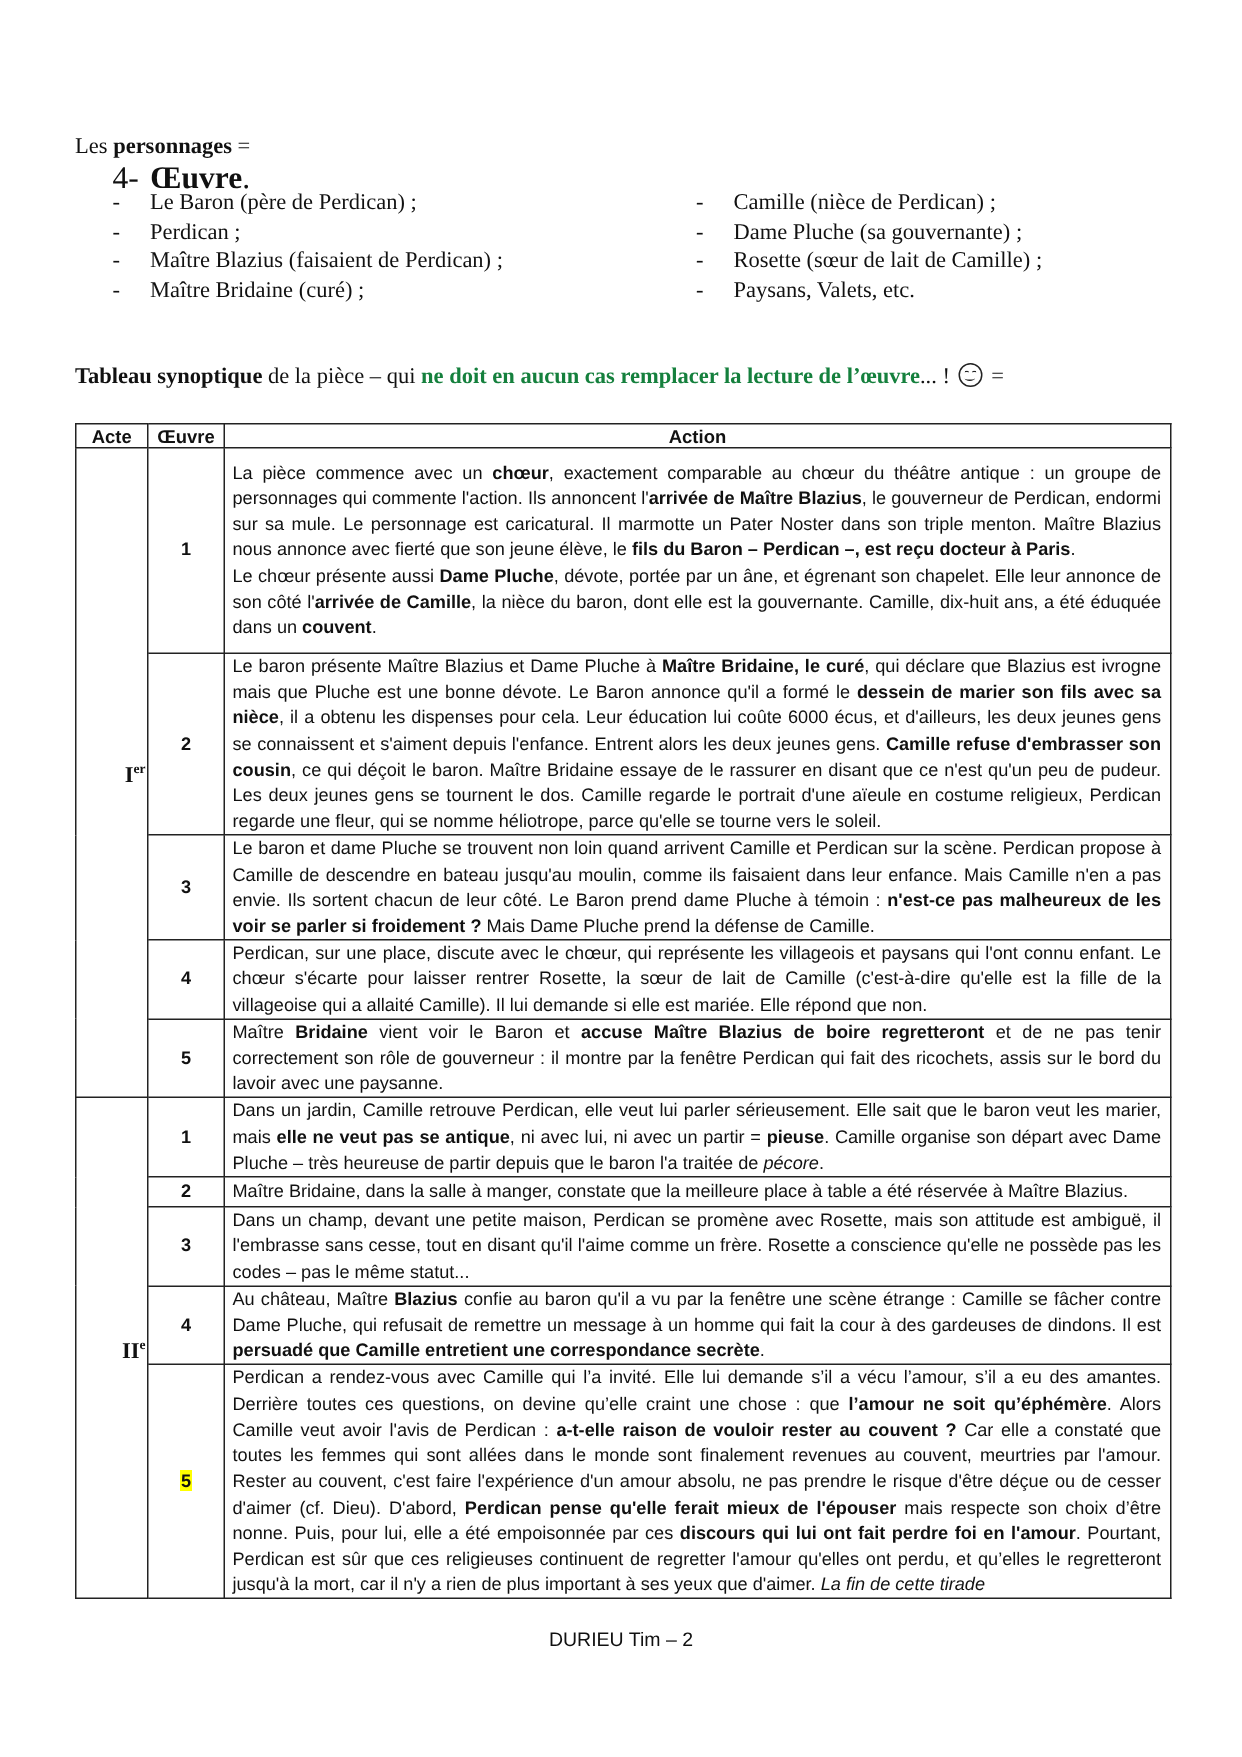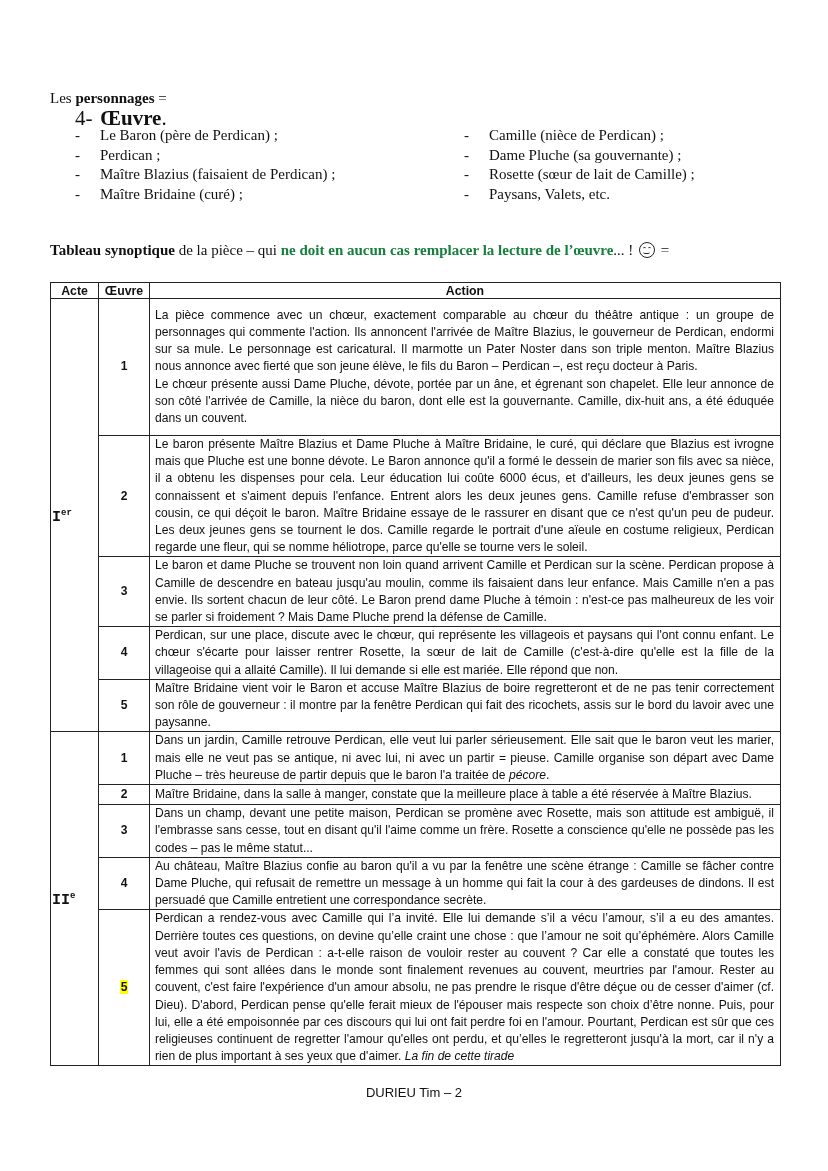--- a/index.html
+++ b/index.html
@@ -21,27 +21,27 @@
   .smiley::before { content: ""; position: absolute; left: 3px; top: 4px; width: 3px; height: 2px; border-top: 1.2px solid #222; border-radius: 50% 50% 0 0; }
   .smiley::after { content: ""; position: absolute; left: 3px; top: 7px; width: 7px; height: 3px; border-bottom: 1.2px solid #222; border-radius: 0 0 50% 50%; }
   .smiley .eye-r { position: absolute; left: 8px; top: 4px; width: 3px; height: 2px; border-top: 1.2px solid #222; border-radius: 50% 50% 0 0; }
 
   #synopsis-table { position: absolute; left: 50px; top: 282px; width: 730px; border-collapse: collapse; table-layout: fixed; font-family: "Liberation Sans", "DejaVu Sans", sans-serif; font-size: 12.1px; line-height: 17.2px; }
   #synopsis-table td, #synopsis-table th { border: 1.2px solid #222; vertical-align: middle; }
   #synopsis-table th { font-weight: bold; text-align: center; height: 15px; line-height: 14px; padding: 0; font-size: 12.3px; }
   col.c-acte { width: 48px; }
   col.c-scene { width: 51px; }
   col.c-action { width: 631px; }
-  td.acte { text-align: left; font-family: Liberation Mono, monospace; font-weight: bold; font-size: 15px; }
+  td.acte { text-align: right; font-family: Liberation Serif, serif; font-weight: bold; font-size: 15px; }
   td.acte sup { font-size: 9px; vertical-align: 6px; }
   td.scene { text-align: center; font-weight: bold; }
   td.scene .hl { background: #ffff00; padding: 0 1px; }
   td.action { text-align: justify; padding: 0 6px 0 5px; }
   td.action p { margin: 0; }
-  td.action b { font-weight: normal; }
+  td.action b { font-weight: bold; }
 
   #footer { position: absolute; left: 0; width: 828px; top: 1085px; text-align: center; font-family: "Liberation Sans", "DejaVu Sans", sans-serif; font-size: 13px; }
 </style>
 </head>
 <body>
 
 <div id="section-heading" class="serif">
   <span class="num">4-</span><b>Œuvre</b><span>.</span>
 </div>
 

